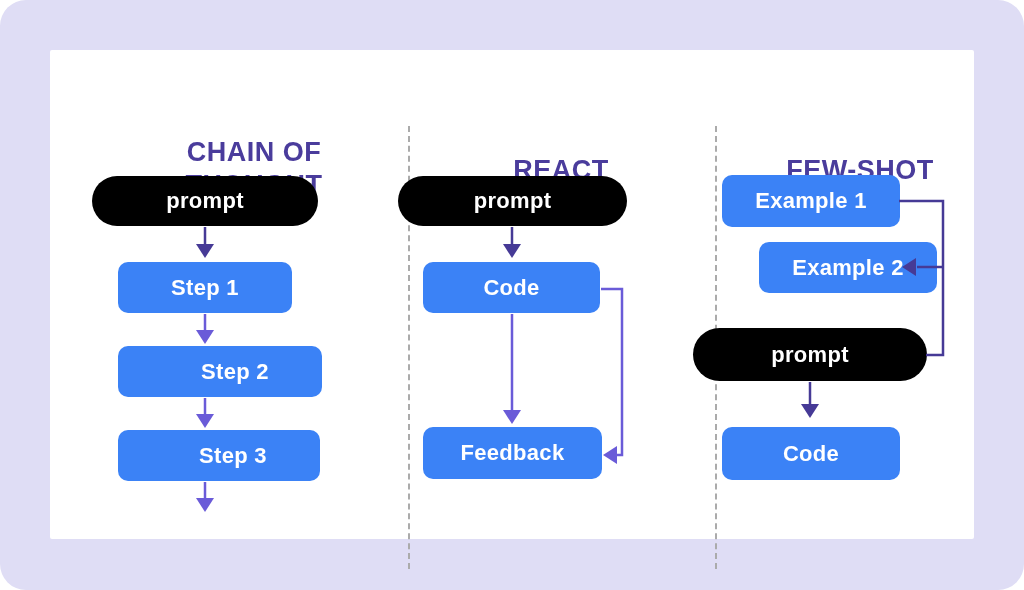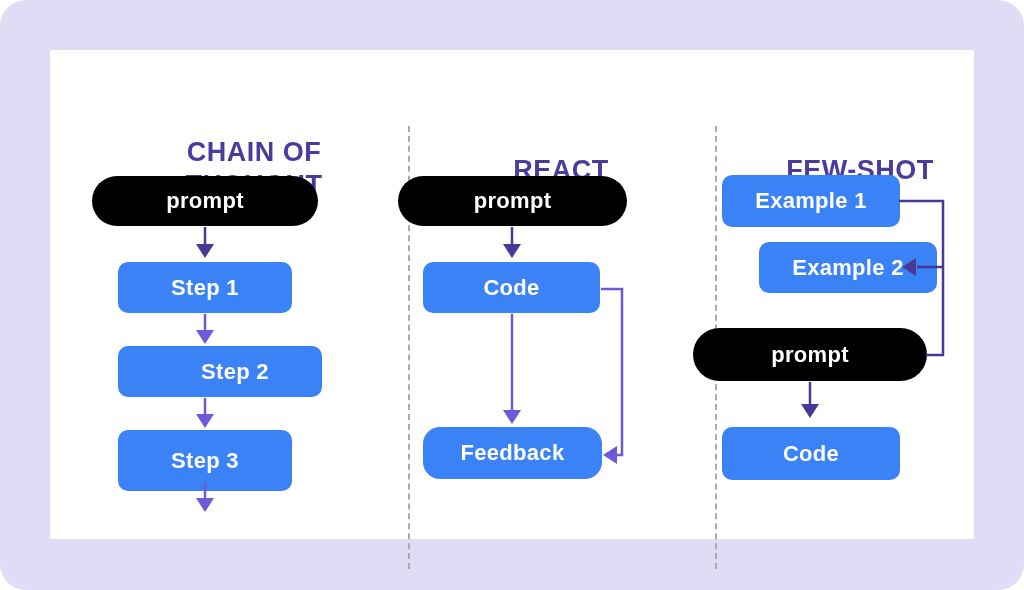--- a/index.html
+++ b/index.html
@@ -33,25 +33,25 @@
   .node{
     position:absolute;display:flex;align-items:center;justify-content:center;
     color:#ffffff;font-weight:700;font-size:22px;letter-spacing:0.3px;
   }
   .pill-dark{background:#000000;border-radius:27px;font-size:22px;}
   .box-light{background:#3b82f6;border-radius:10px;}
   
   .c1-prompt{left:92px;top:176px;width:226px;height:50px;}
   .c1-step1{left:118px;top:262px;width:174px;height:51px;}
   .c1-step2{left:118px;top:346px;width:174px;height:51px;padding-left:30px;}
-  .c1-step3{left:118px;top:430px;width:174px;height:61px;}
+  .c1-step3{left:118px;top:430px;width:174px;height:51px;padding-left:28px;}
   
   .c2-prompt{left:398px;top:176px;width:229px;height:50px;}
   .c2-code{left:423px;top:262px;width:177px;height:51px;}
-  .c2-feedback{left:423px;top:427px;width:179px;height:52px;border-radius:17px;}
+  .c2-feedback{left:423px;top:427px;width:179px;height:52px;}
   
   .c3-ex1{left:722px;top:175px;width:178px;height:52px;}
   .c3-ex2{left:722px;top:242px;width:178px;height:51px;margin-left:37px;}
   .c3-prompt{left:693px;top:328px;width:234px;height:53px;}
   .c3-code{left:722px;top:427px;width:178px;height:53px;}
   .connectors{position:absolute;left:0;top:0;width:1024px;height:590px;pointer-events:none;}
 </style>
 </head>
 <body>
 

